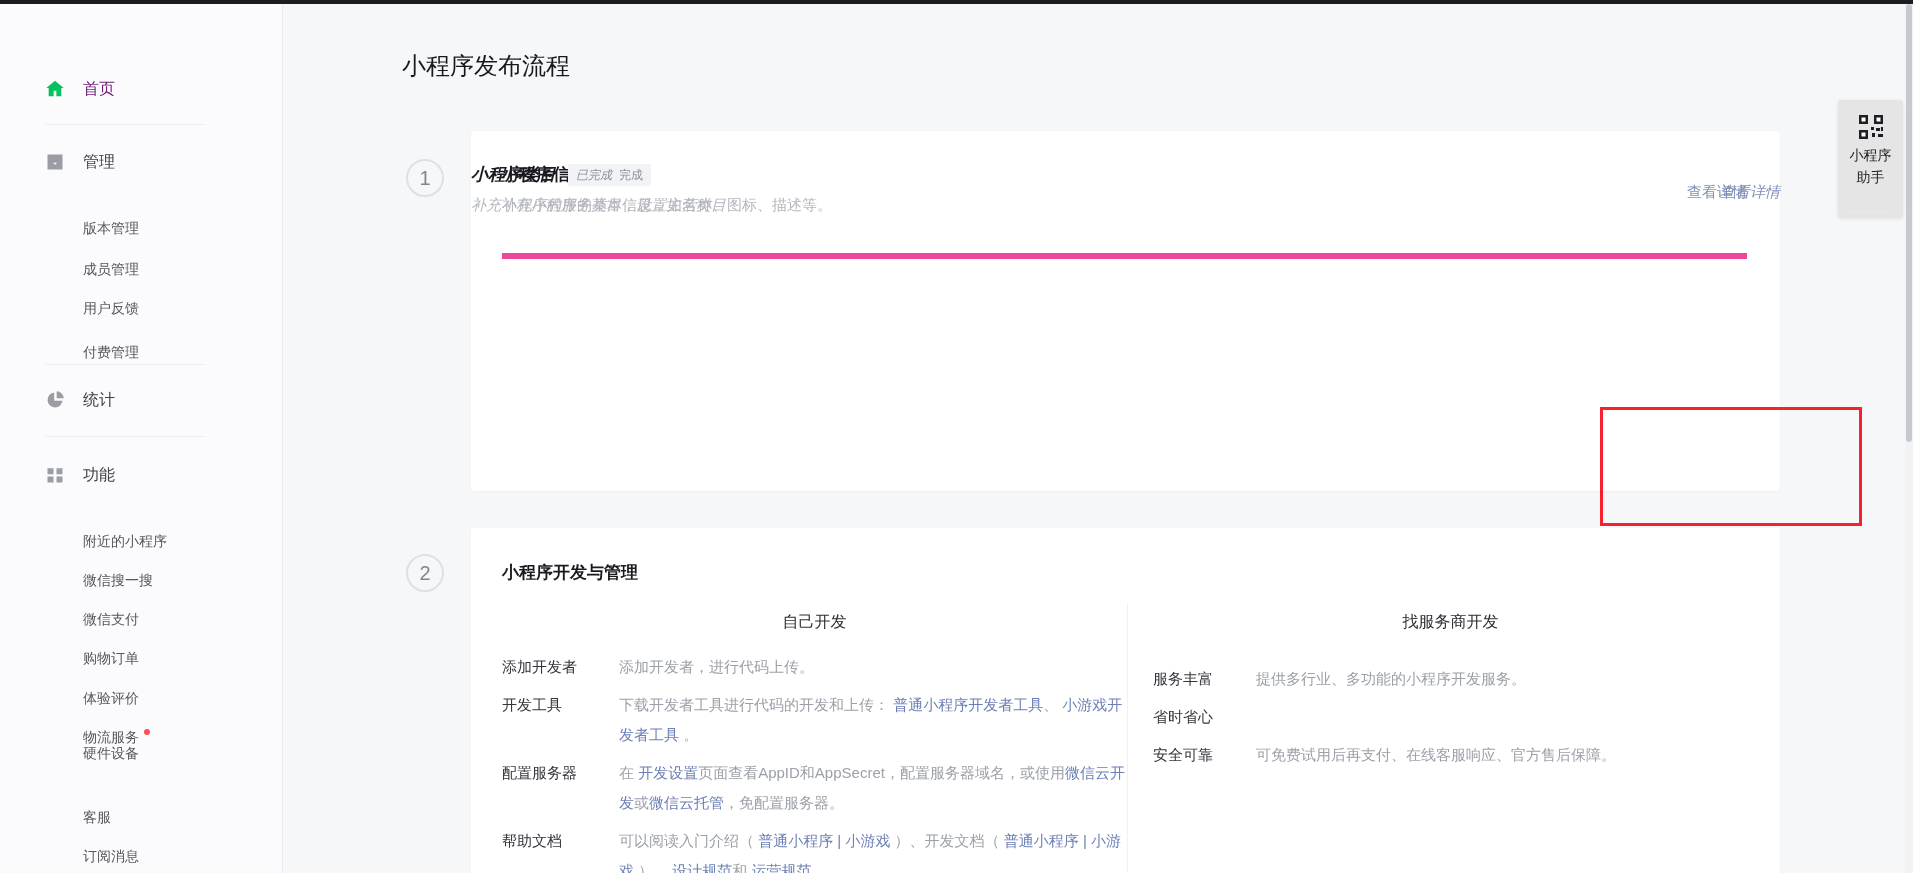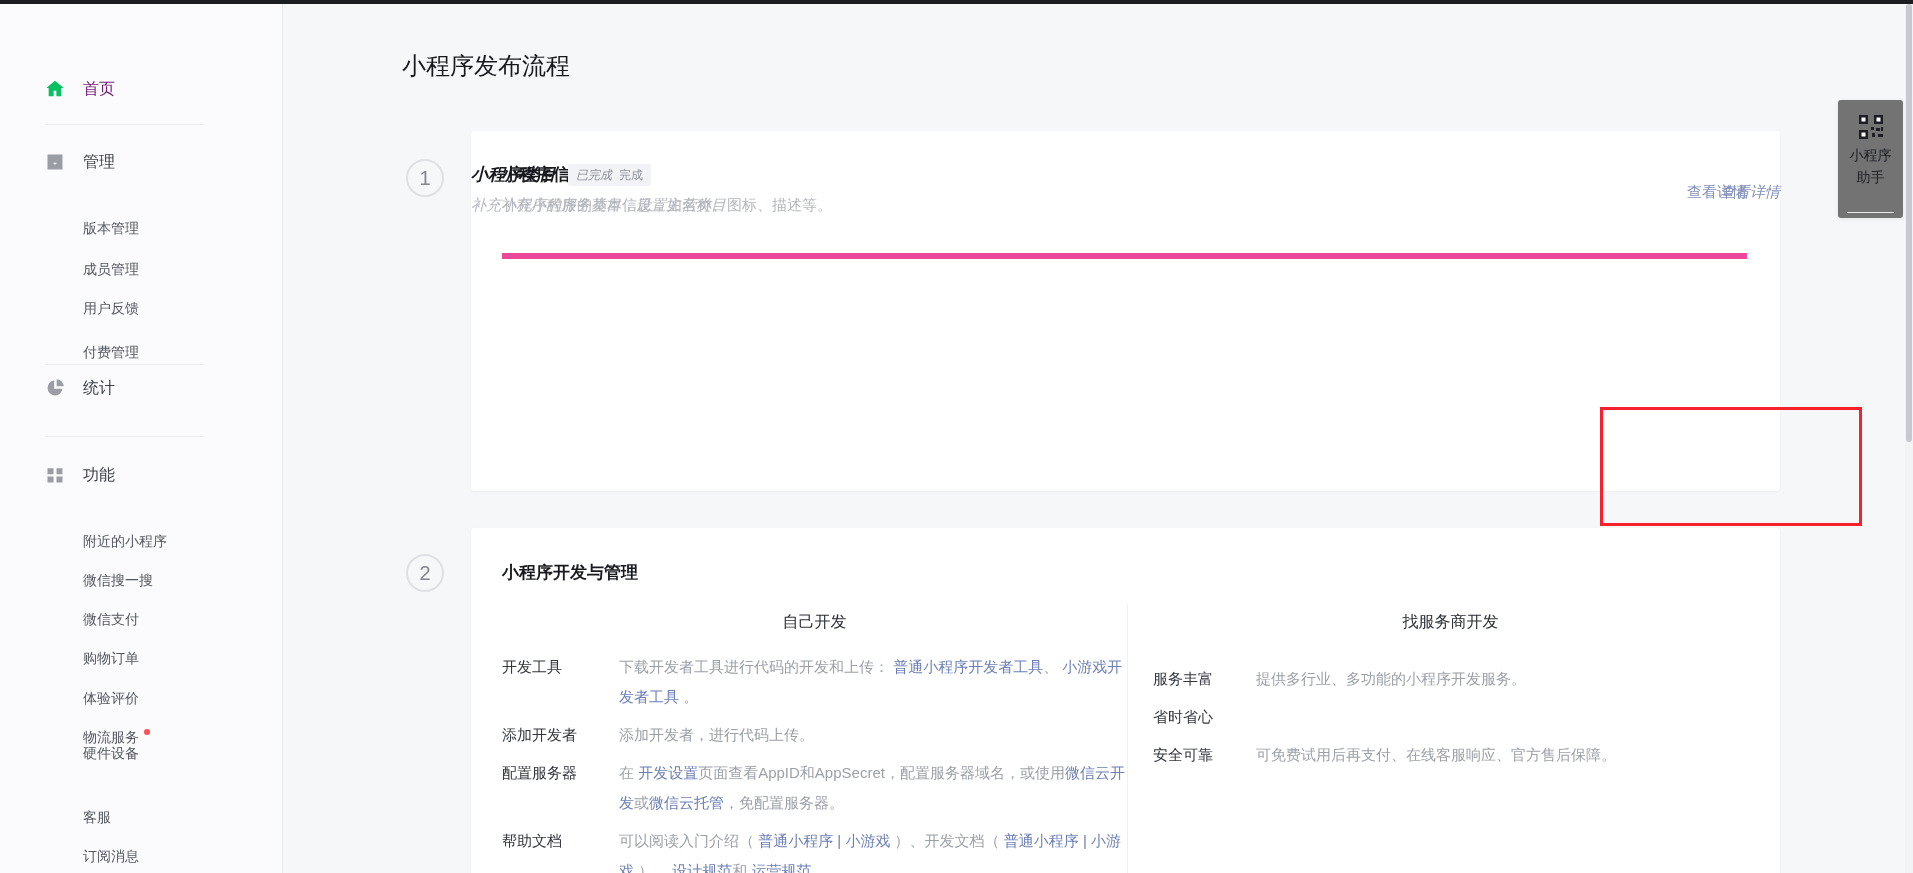--- a/index.html
+++ b/index.html
@@ -55,21 +55,21 @@
   .devlabel{flex:0 0 85px;font-size:15px;color:#33363c;line-height:30px;white-space:nowrap;}
   .col-right .devlabel{flex:0 0 75px;}
   .devtext{margin-left:32px;font-size:15px;color:#9ca0a8;line-height:30px;}
   .col-right .devtext{margin-left:28px;}
   .devtext .lnk{color:#6d80b5;cursor:pointer;}
 
   
   .red-annotation{position:absolute;left:1600px;top:407px;width:262px;height:119px;border:3px solid #f5222d;z-index:50;pointer-events:none;}
 
   
-  .assistant{position:absolute;left:1838px;top:100px;width:65px;height:118px;background:#737373;border-radius:3px;
+  .assistant{position:absolute;left:1838px;top:100px;width:65px;height:118px;background:#e5e5e5;border-radius:3px;
     box-shadow:0 1px 4px rgba(25,30,40,0.08);text-align:center;cursor:pointer;z-index:40;}
   .assistant .qr{margin-top:14px;}
   .assist-line{font-size:14px;color:#1c1e23;line-height:22px;}
   .assistant::after{content:"";position:absolute;left:9px;right:9px;bottom:5px;height:1px;background:#e9e9ec;}
 
   
   .scrollbar{position:absolute;right:0;top:4px;width:8px;height:869px;background:#f2f3f5;}
   .scroll-thumb{position:absolute;left:1px;top:0;width:6px;height:438px;background:#c6c9ce;border-radius:3px;}
 </style>
 </head>
@@ -105,21 +105,21 @@
         <span>成员管理</span>
       </div>
     <div class="side-sub" style="top:280px;">
         <span>用户反馈</span>
       </div>
     <div class="side-sub" style="top:324px;">
         <span>付费管理</span>
       </div>
     <div class="side-divider" style="top:360px;"></div>
 
-    <div class="side-item" style="top:372px;">
+    <div class="side-item" style="top:384px;">
       <span class="s-icon">
         <svg width="20" height="20" viewBox="0 0 24 24">
             <path fill="currentColor" d="M11 3a9 9 0 1 0 10 10H11z"></path>
             <path fill="currentColor" d="M14 1.5V10h8.5A9 9 0 0 0 14 1.5z"></path>
           </svg>
       </span>
       <span class="s-label">统计</span>
     </div>
     <div class="side-divider" style="top:432px;"></div>
 
@@ -192,26 +192,26 @@
     </div>
   </section>
 
   <section class="card card2">
     <div class="card2-title">小程序开发与管理</div>
     <div class="columns">
       <div class="col col-left">
         <div class="col-header">自己开发</div>
         <div class="devrows">
             <div class="devrow">
+              <span class="devlabel">添加开发者</span>
+              <div class="devtext"><span>添加开发者，进行代码上传。</span></div>
+            </div>
+            <div class="devrow">
               <span class="devlabel">开发工具</span>
               <div class="devtext"><span>下载开发者工具进行代码的开发和上传： </span><span class="lnk">普通小程序开发者工具</span><span>、 </span><span class="lnk">小游戏开发者工具</span><span> 。</span></div>
-            </div>
-            <div class="devrow">
-              <span class="devlabel">添加开发者</span>
-              <div class="devtext"><span>添加开发者，进行代码上传。</span></div>
             </div>
             <div class="devrow">
               <span class="devlabel">配置服务器</span>
               <div class="devtext"><span>在 </span><span class="lnk">开发设置</span><span>页面查看AppID和AppSecret，配置服务器域名，或使用</span><span class="lnk">微信云开发</span><span>或</span><span class="lnk">微信云托管</span><span>，免配置服务器。</span></div>
             </div>
             <div class="devrow">
               <span class="devlabel">帮助文档</span>
               <div class="devtext"><span>可以阅读入门介绍（ </span><span class="lnk">普通小程序</span><span class="lnk"> | </span><span class="lnk">小游戏</span><span> ）、开发文档（ </span><span class="lnk">普通小程序</span><span class="lnk"> | </span><span class="lnk">小游戏</span><span> ）、 </span><span class="lnk">设计规范</span><span>和 </span><span class="lnk">运营规范</span><span> 。</span></div>
             </div>
           </div>

